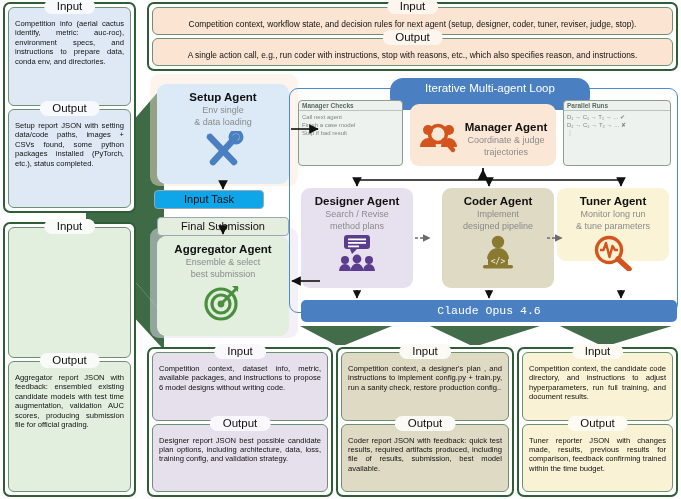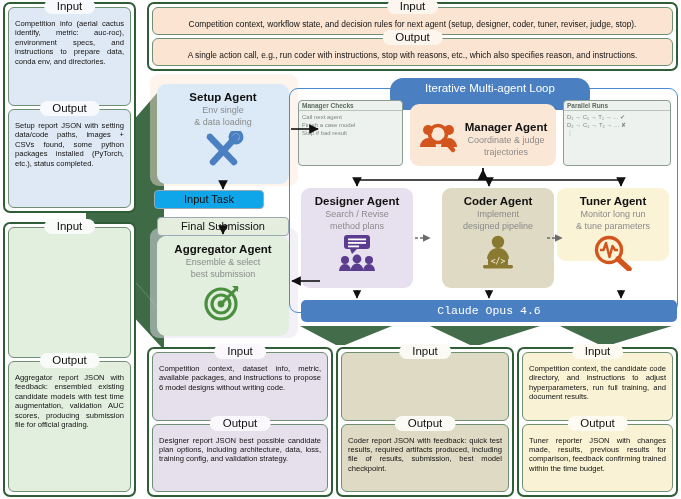--- a/index.html
+++ b/index.html
@@ -272,24 +272,25 @@
   </div>
   <div class="io-block">
     <span class="io-tag">Output</span>
     <div class="io-text">Designer report JSON best possible candidate plan options, including architecture, data, loss, training config, and validation strategy.</div>
   </div>
 </div>
 
 <div class="abs io-panel c-khaki" style="left:336px;top:347px;width:178px;height:150px;">
   <div class="io-block">
     <span class="io-tag">Input</span>
-  </div>
-  <div class="io-block">
-    <span class="io-tag">Output</span>
-    <div class="io-text">Coder report JSON with feedback: quick test results, required artifacts produced, including file of results, submission, best model checkpoint.</div>
+    <div class="io-text">Competition context, a designer's plan , and instructions to implement config.py + train.py, run a sanity check, restore production config..</div>
+  </div>
+  <div class="io-block">
+    <span class="io-tag">Output</span>
+    <div class="io-text">Coder report JSON with feedback: quick test results, required artifacts produced, including file of results, submission, best model available.</div>
   </div>
 </div>
 
 <div class="abs io-panel c-cream" style="left:517px;top:347px;width:161px;height:150px;">
   <div class="io-block">
     <span class="io-tag">Input</span>
     <div class="io-text">Competition context, the candidate code directory, and instructions to adjust hyperparameters, run full training, and document results.</div>
   </div>
   <div class="io-block">
     <span class="io-tag">Output</span>

